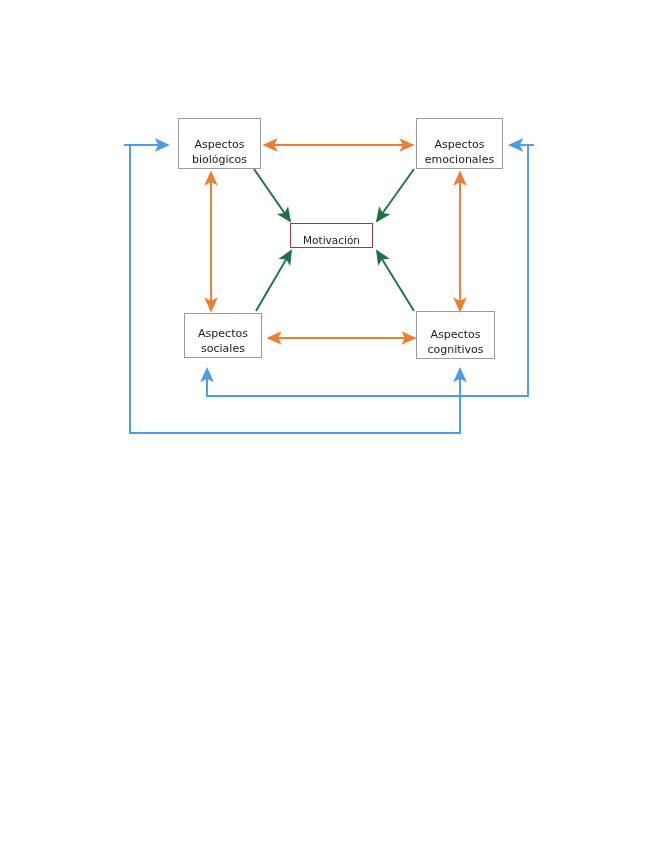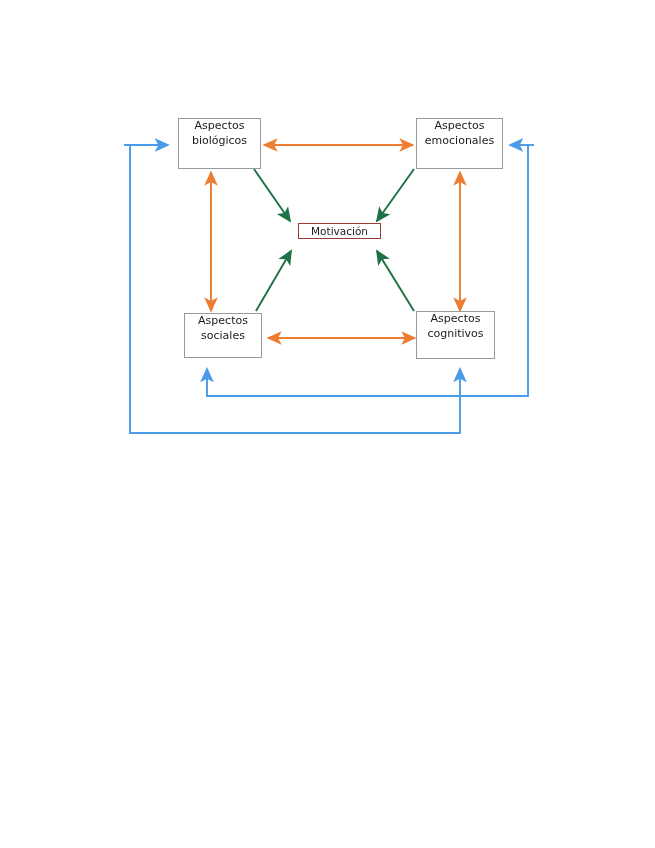--- a/index.html
+++ b/index.html
@@ -38,21 +38,21 @@
     left: 0;
     top: 0;
     width: 655px;
     height: 848px;
   }
   .node {
     position: absolute;
     box-sizing: border-box;
     background: #ffffff;
     display: flex;
-    align-items: flex-start;
+    align-items: flex-end;
     justify-content: center;
     text-align: center;
     line-height: 1.35;
     color: #1a1a1a;
     font-family: "DejaVu Sans", sans-serif;
     font-size: 11px;
     z-index: 5;
   }
   .node.outer {
     border: 1.5px solid #9a9a9a;
@@ -133,18 +133,18 @@
     <div class="node outer" style="left:184px; top:313px; width:78px; height:45px;">
       <span class="label">Aspectos
 sociales</span>
     </div>
 
     <div class="node outer" style="left:416px; top:311px; width:79px; height:48px;">
       <span class="label">Aspectos
 cognitivos</span>
     </div>
 
-    <div class="node center" style="left:290px; top:223px; width:83px; height:16px;margin-left:8px;">
+    <div class="node center" style="left:290px; top:223px; width:83px; height:25px;">
       <span class="label">Motivación</span>
     </div>
 
   </div>
 </div>
 
 </body></html>

